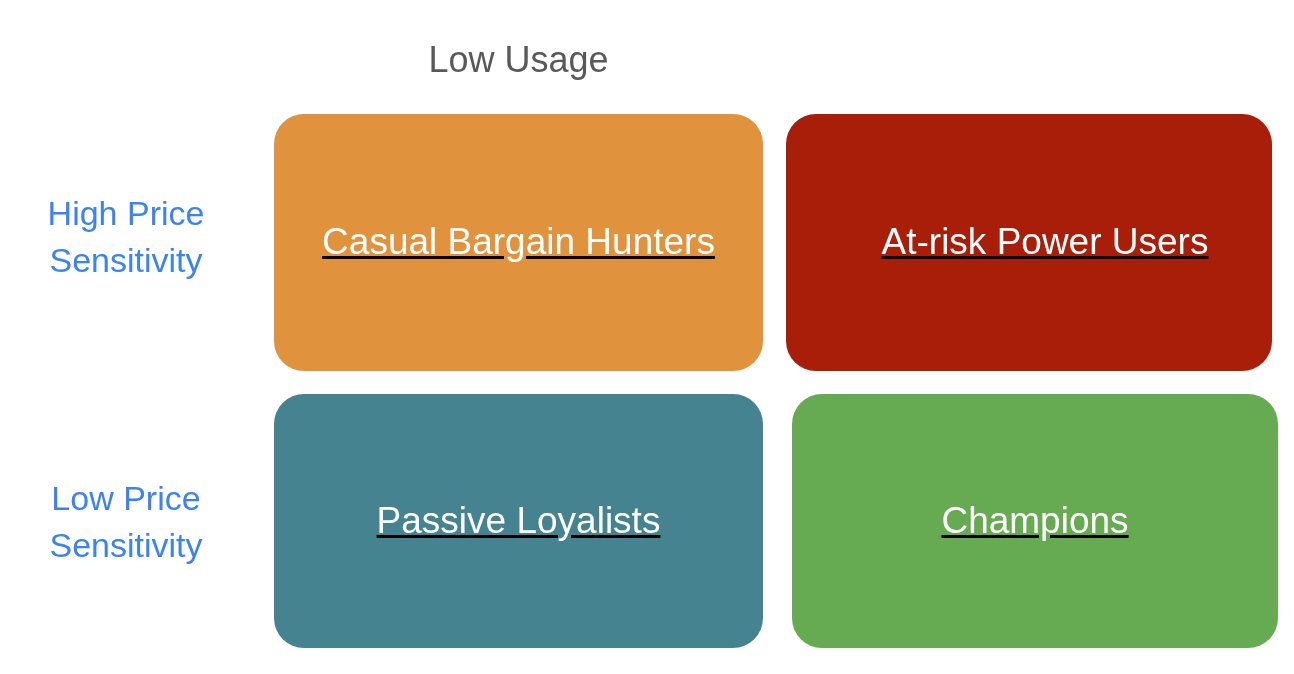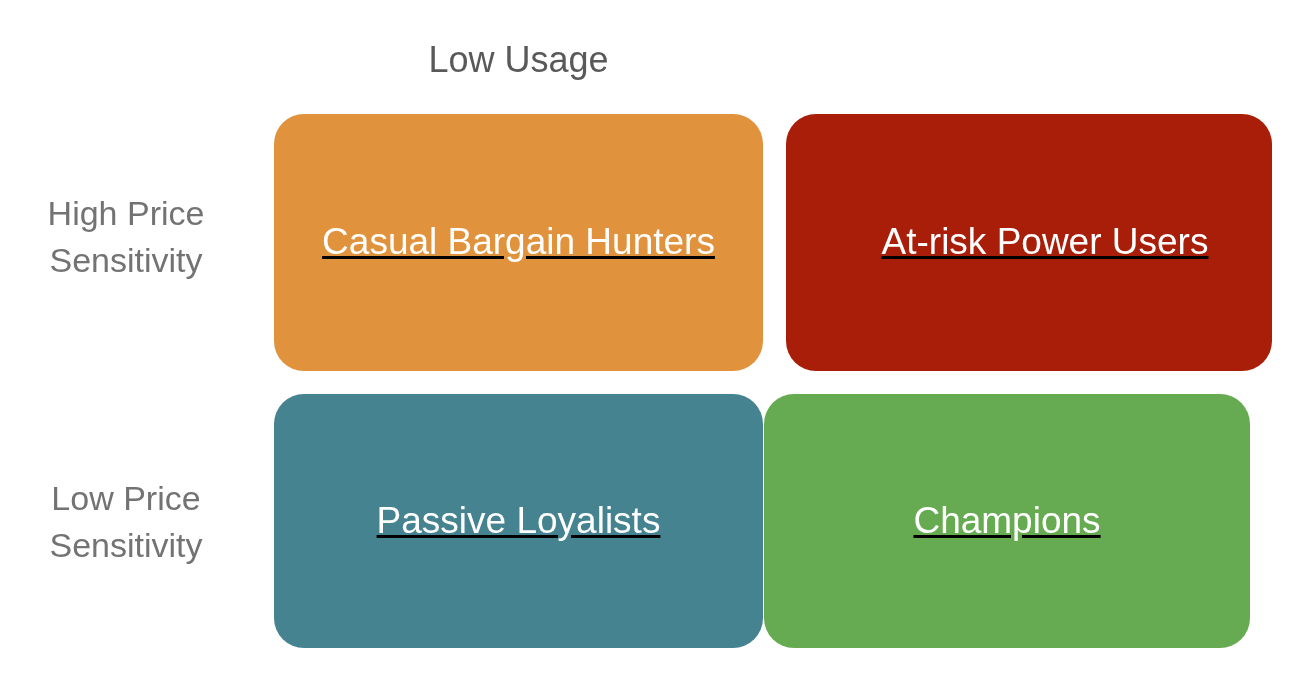--- a/index.html
+++ b/index.html
@@ -37,21 +37,21 @@
   #col-header-high { left: 786px; width: 486px; }
 
   
   .row-header {
     position: absolute;
     left: 0px;
     width: 252px;
     text-align: center;
     font-size: 34px;
     line-height: 47px;
-    color: #737373;
+    color: #3b82f6;
   }
   #row-header-high { top: 190px; }
   #row-header-low  { top: 475px; }
   .row-header .rh-line { display: block; }
 
   
   .quadrant {
     position: absolute;
     border-radius: 30px;
     display: flex;
@@ -79,21 +79,21 @@
     background: #A81E08;
     padding-left: 32px;
   }
   #quadrant-passive-loyalists {
     left: 274px;  top: 394px;
     width: 489px; height: 254px;
     background: #44838F;
     align-items: center;
   }
   #quadrant-champions {
-    left: 764px;  top: 394px;
+    left: 792px;  top: 394px;
     width: 486px; height: 254px;
     background: #66AB51;
   }
 </style>
 </head>
 <body>
 
 <div id="matrix-figure">
 
   <div class="col-header" id="col-header-low">Low Usage</div>

